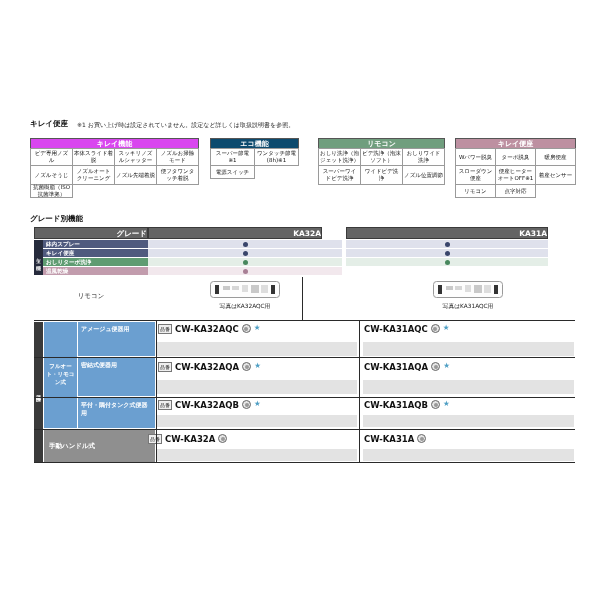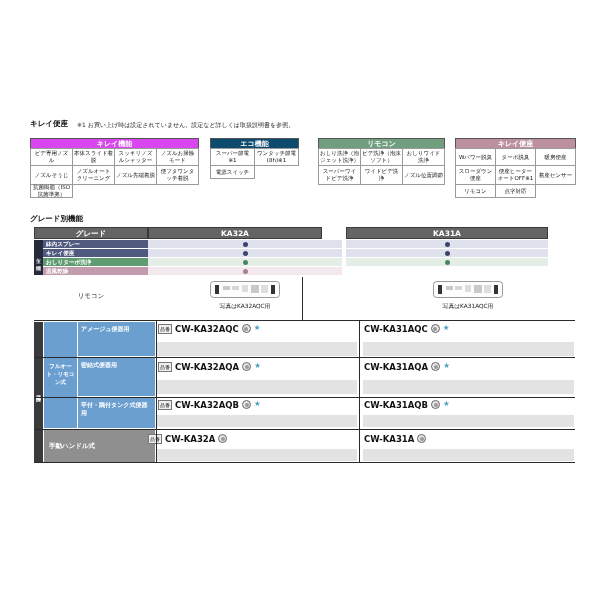--- a/index.html
+++ b/index.html
@@ -17,21 +17,21 @@
   .fr,.fhead{margin-top:-1px;}
   .ftable .fhead{margin-top:0;}
   .h18{height:18px;} .h20{height:20px;} .h14{height:14px;}
   .fc{box-sizing:border-box;border:1px solid #9a9a9a;background:#fff;font-size:5.5px;
       color:#111;display:flex;align-items:center;justify-content:center;text-align:center;
       padding:1px;line-height:1.25;}
   .fc + .fc{margin-left:-1px;}
 
   
   .ghd{position:absolute;height:12px;background:#646464;color:#fff;font-weight:bold;
-       font-size:7.5px;text-align:center;line-height:12px;border:1px solid #3a3a3a;
+       font-size:7.5px;text-align:right;line-height:12px;border:1px solid #3a3a3a;
        box-sizing:border-box;}
   .glabel{position:absolute;left:43px;width:105px;height:8px;color:#fff;font-size:5.6px;
           line-height:8px;padding-left:3px;box-sizing:border-box;font-weight:bold;
           white-space:nowrap;overflow:hidden;}
   .gstrip{position:absolute;height:8px;display:flex;align-items:center;justify-content:center;}
   .gdot{width:5px;height:5px;border-radius:50%;}
   .navybg{background:#4f5a7e;} .navytint{background:#dfe1ec;} .navydot{background:#39456b;}
   .greenbg{background:#5f9c72;} .greentint{background:#e4eee7;} .greendot{background:#47875d;}
   .mauvebg{background:#c29cad;} .mauvetint{background:#f2e8ed;} .mauvedot{background:#a87f95;}
   .vside{position:absolute;writing-mode:vertical-rl;text-orientation:upright;color:#fff;

